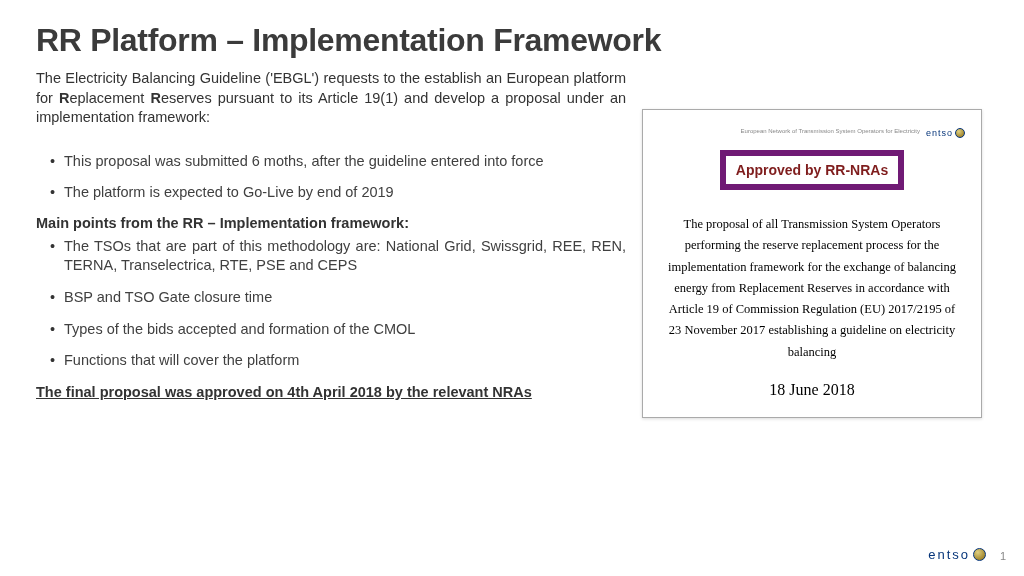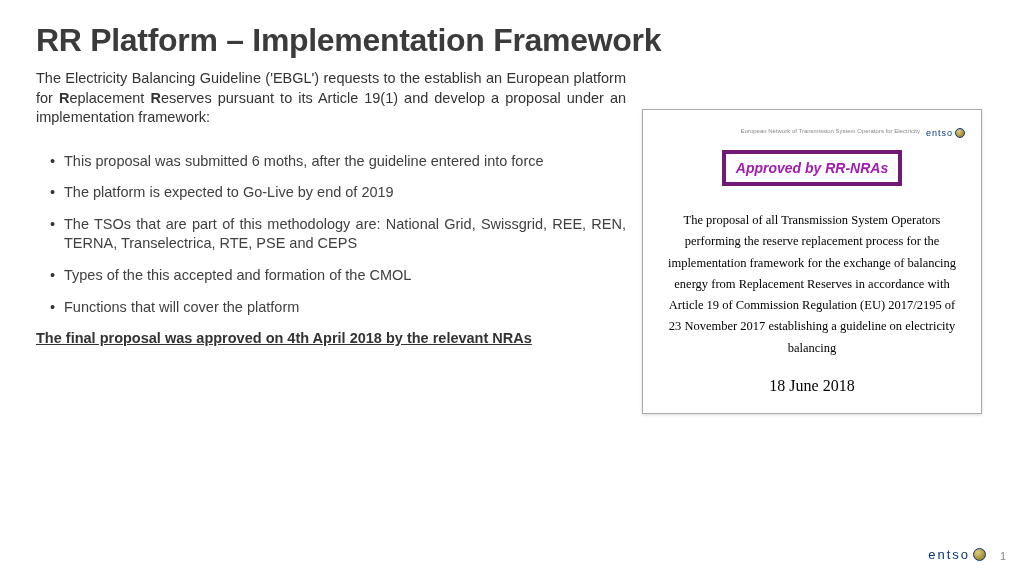--- a/index.html
+++ b/index.html
@@ -106,29 +106,28 @@
     color: #06357a;
     letter-spacing: 1px;
     font-weight: 400;
   }
   .doc-logo-small .ball {
     width: 10px; height: 10px; border-radius: 50%;
     background: radial-gradient(circle at 35% 30%, #e0d080, #8a6b10);
     border: 1px solid #06357a;
   }
   .approved-box {
-    border: 4px solid #701a75;
-    color: #a21caf;
+    border: 6px solid #701a75;
+    color: #7f1d1d;
     font-weight: 700;
     font-size: 14px;
     padding: 6px 10px;
     text-align: center;
     margin: 0 auto 24px auto;
     width: fit-content;
-    font-style: italic;
   }
   .doc-body {
     font-family: 'Times New Roman', Times, serif;
     font-size: 12.5px;
     color: #000;
     text-align: center;
     line-height: 1.7;
     padding: 0 6px;
   }
   .doc-date {
@@ -178,24 +177,26 @@
 
       <p class="intro">
         <span>The Electricity Balancing Guideline ('EBGL') requests to the establish an European platform for </span><span class="bold">R</span><span>eplacement </span><span class="bold">R</span><span>eserves pursuant to its Article 19(1) and develop a proposal under an implementation framework:</span>
       </p>
 
       <ul class="bullets">
         <li>This proposal was submitted 6 moths, after the guideline entered into force</li>
         <li>The platform is expected to Go-Live by end of 2019</li>
       </ul>
 
+      <p class="subhead">Main points from the RR – Implementation framework:</p>
 
       <ul class="bullets">
         <li>The TSOs that are part of this methodology are: National Grid, Swissgrid, REE, REN, TERNA, Transelectrica, RTE, PSE and CEPS</li>
-        <li>Types of the this accepted and formation of the CMOL</li>
+        <li>BSP and TSO Gate closure time</li>
+        <li>Types of the bids accepted and formation of the CMOL</li>
         <li>Functions that will cover the platform</li>
       </ul>
 
       <p class="final-note">The final proposal was approved on 4th April 2018 by the relevant NRAs</p>
     </div>
 
     <div class="right-col">
       <div class="doc-thumb">
         <div class="doc-header">
           <div class="doc-header-text">European Network of

